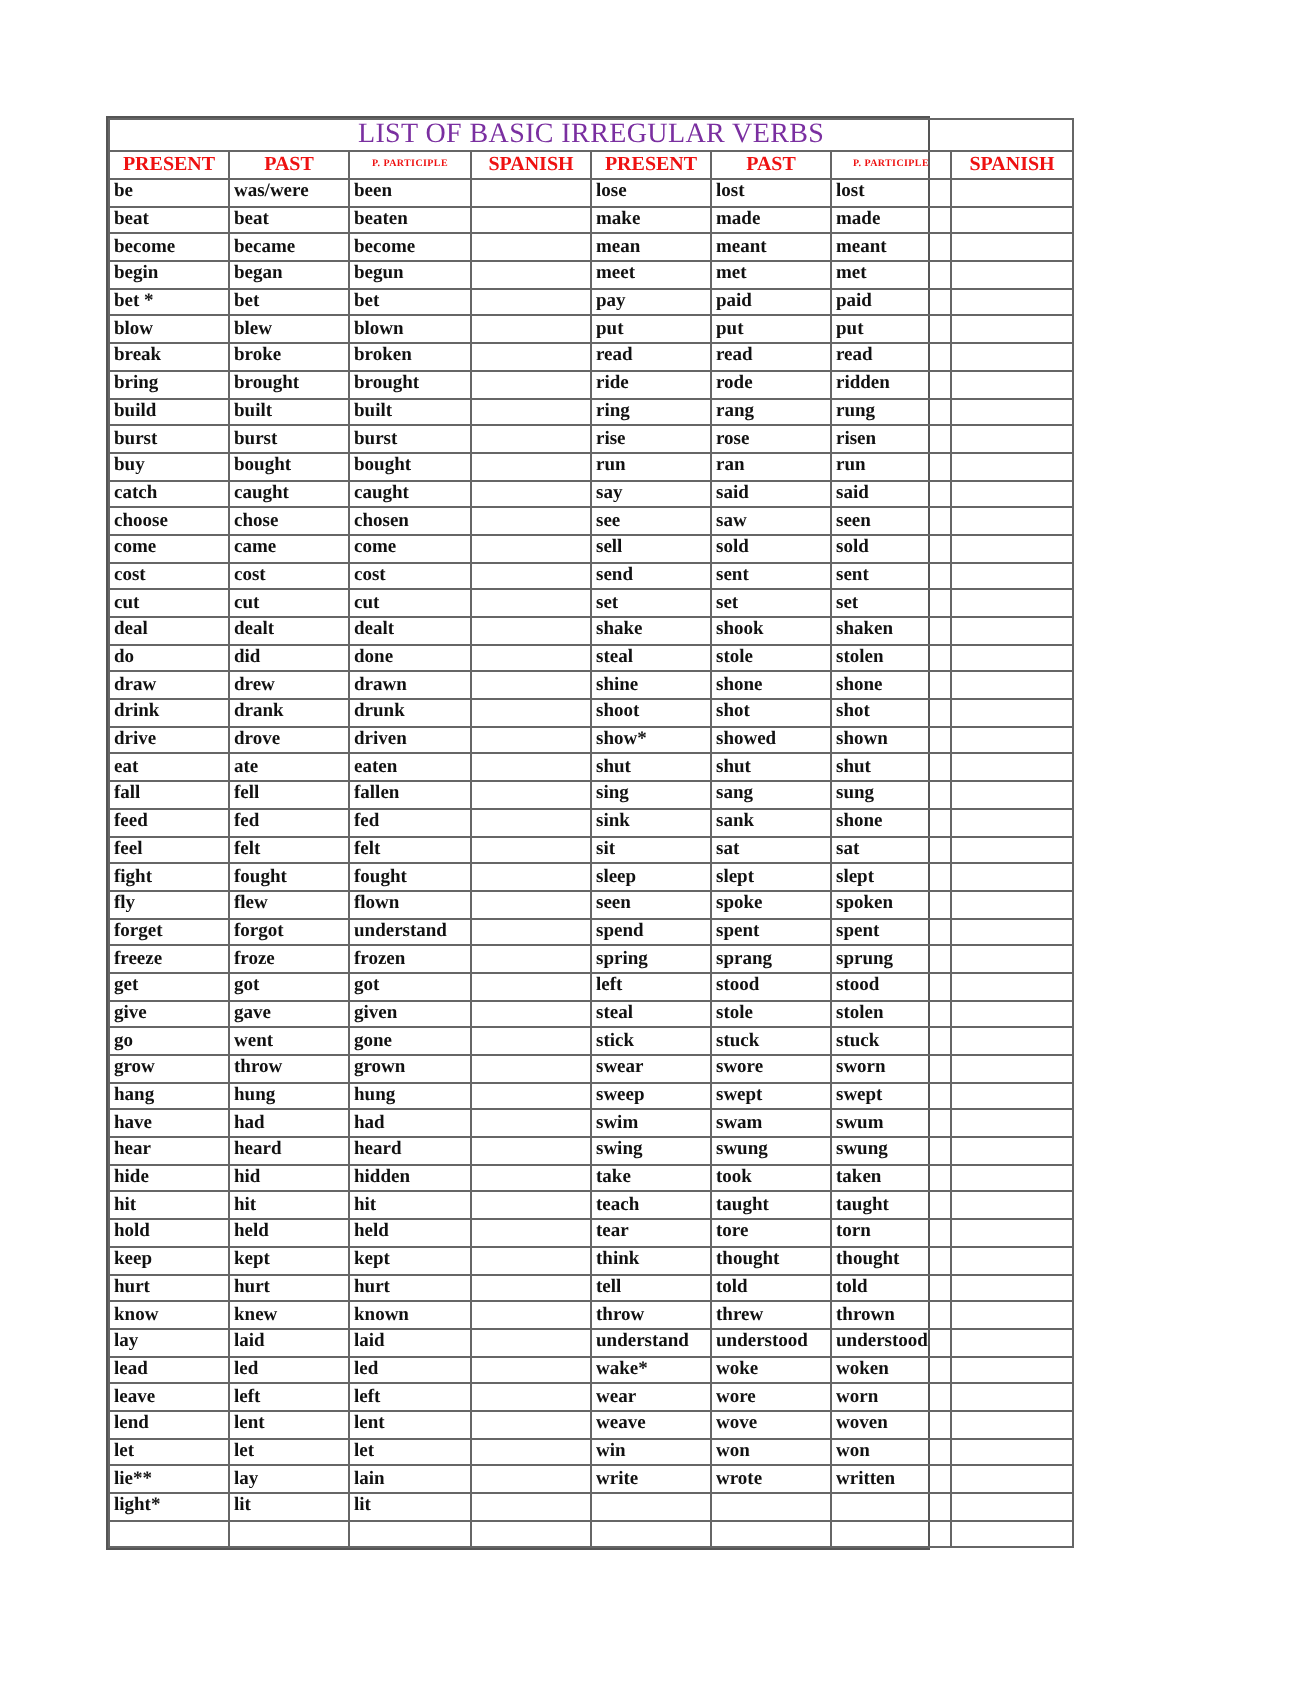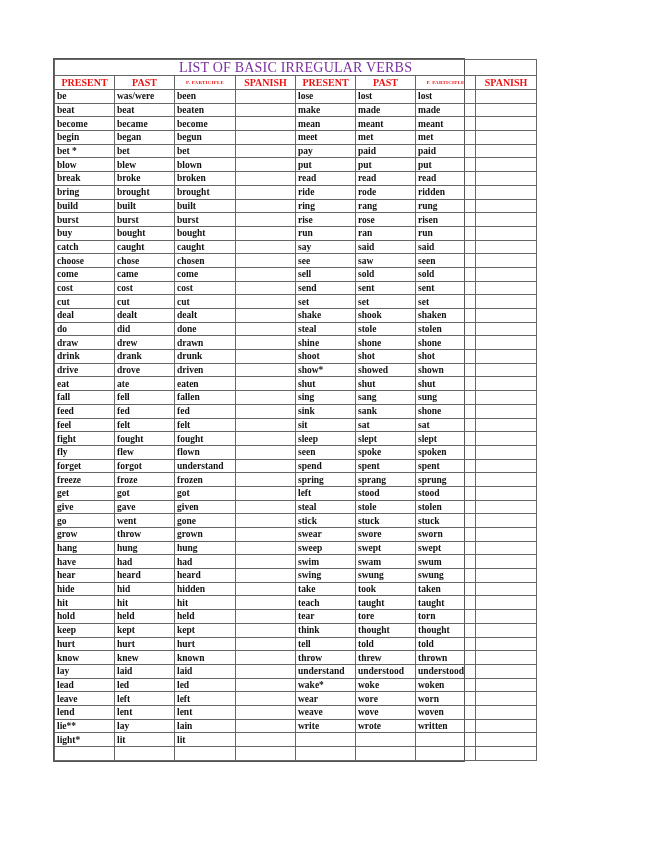--- a/index.html
+++ b/index.html
@@ -530,20 +530,30 @@
           <td>lend</td>
           <td>lent</td>
           <td>lent</td>
           <td></td>
           <td class="mid-sep">weave</td>
           <td>wove</td>
           <td>woven</td>
           <td></td>
         </tr>
         <tr>
+          <td>let</td>
+          <td>let</td>
+          <td>let</td>
+          <td></td>
+          <td class="mid-sep">win</td>
+          <td>won</td>
+          <td>won</td>
+          <td></td>
+        </tr>
+        <tr>
           <td>lie**</td>
           <td>lay</td>
           <td>lain</td>
           <td></td>
           <td class="mid-sep">write</td>
           <td>wrote</td>
           <td>written</td>
           <td></td>
         </tr>
         <tr>

